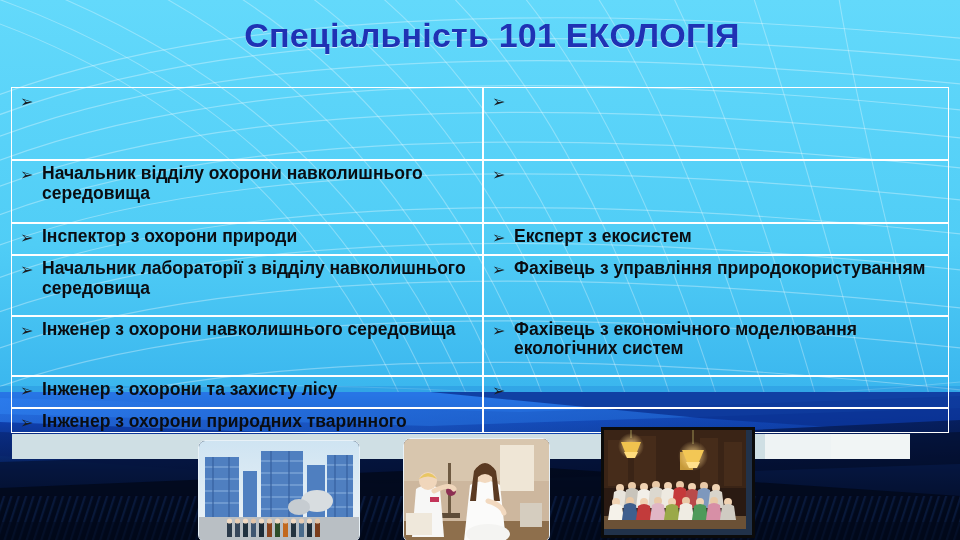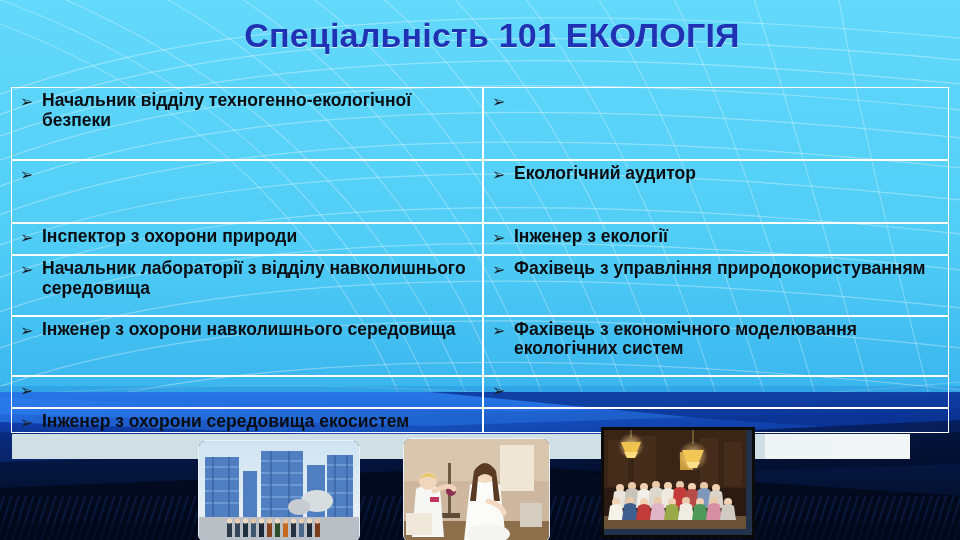--- a/index.html
+++ b/index.html
@@ -180,57 +180,57 @@
 
   <div class="lightband3"></div>
   <div class="lightband"></div>
 
   <div class="tablewrap">
     <div class="grid">
 
       <div class="col left">
         <div class="cell" style="height:21.2%">
           <span class="bullet">➢</span>
-          <span class="txt">Начальник відділу техногенно-екологічної безпеки</span>
         </div>
         <div class="cell" style="height:18.2%">
           <span class="bullet">➢</span>
+          <span class="txt">Начальник відділу охорони навколишнього середовища</span>
         </div>
         <div class="cell" style="height:9.5%">
           <span class="bullet">➢</span>
           <span class="txt">Інспектор з охорони природи</span>
         </div>
         <div class="cell" style="height:17.6%">
           <span class="bullet">➢</span>
           <span class="txt">Начальник лабораторії з відділу навколишнього середовища</span>
         </div>
         <div class="cell" style="height:17.6%">
           <span class="bullet">➢</span>
           <span class="txt">Інженер з охорони навколишнього середовища</span>
         </div>
         <div class="cell" style="height:9.2%">
           <span class="bullet">➢</span>
+          <span class="txt">Інженер з охорони та захисту лісу</span>
         </div>
         <div class="cell" style="height:16.7%">
           <span class="bullet">➢</span>
-          <span class="txt">Інженер з охорони середовища екосистем</span>
+          <span class="txt">Інженер з охорони природних тваринного</span>
         </div>
       </div>
 
       <div class="col right">
         <div class="cell" style="height:21.2%">
           <span class="bullet">➢</span>
         </div>
         <div class="cell" style="height:18.2%">
           <span class="bullet">➢</span>
-          <span class="txt">Екологічний аудитор</span>
         </div>
         <div class="cell" style="height:9.5%">
           <span class="bullet">➢</span>
-          <span class="txt">Інженер з екології</span>
+          <span class="txt">Експерт з екосистем</span>
         </div>
         <div class="cell" style="height:17.6%">
           <span class="bullet">➢</span>
           <span class="txt">Фахівець з управління природокористуванням</span>
         </div>
         <div class="cell" style="height:17.6%">
           <span class="bullet">➢</span>
           <span class="txt">Фахівець з економічного моделювання екологічних систем</span>
         </div>
         <div class="cell" style="height:9.2%">

